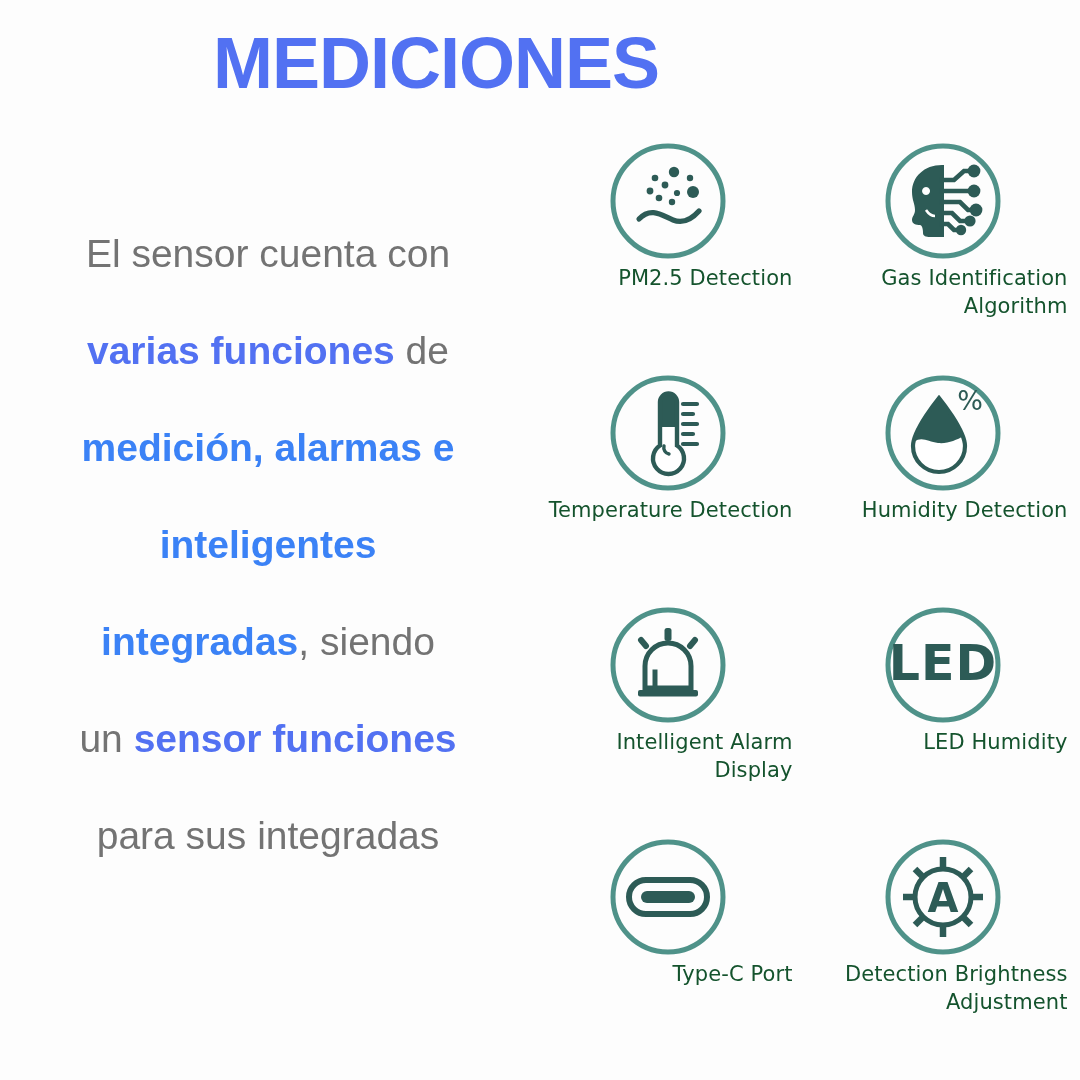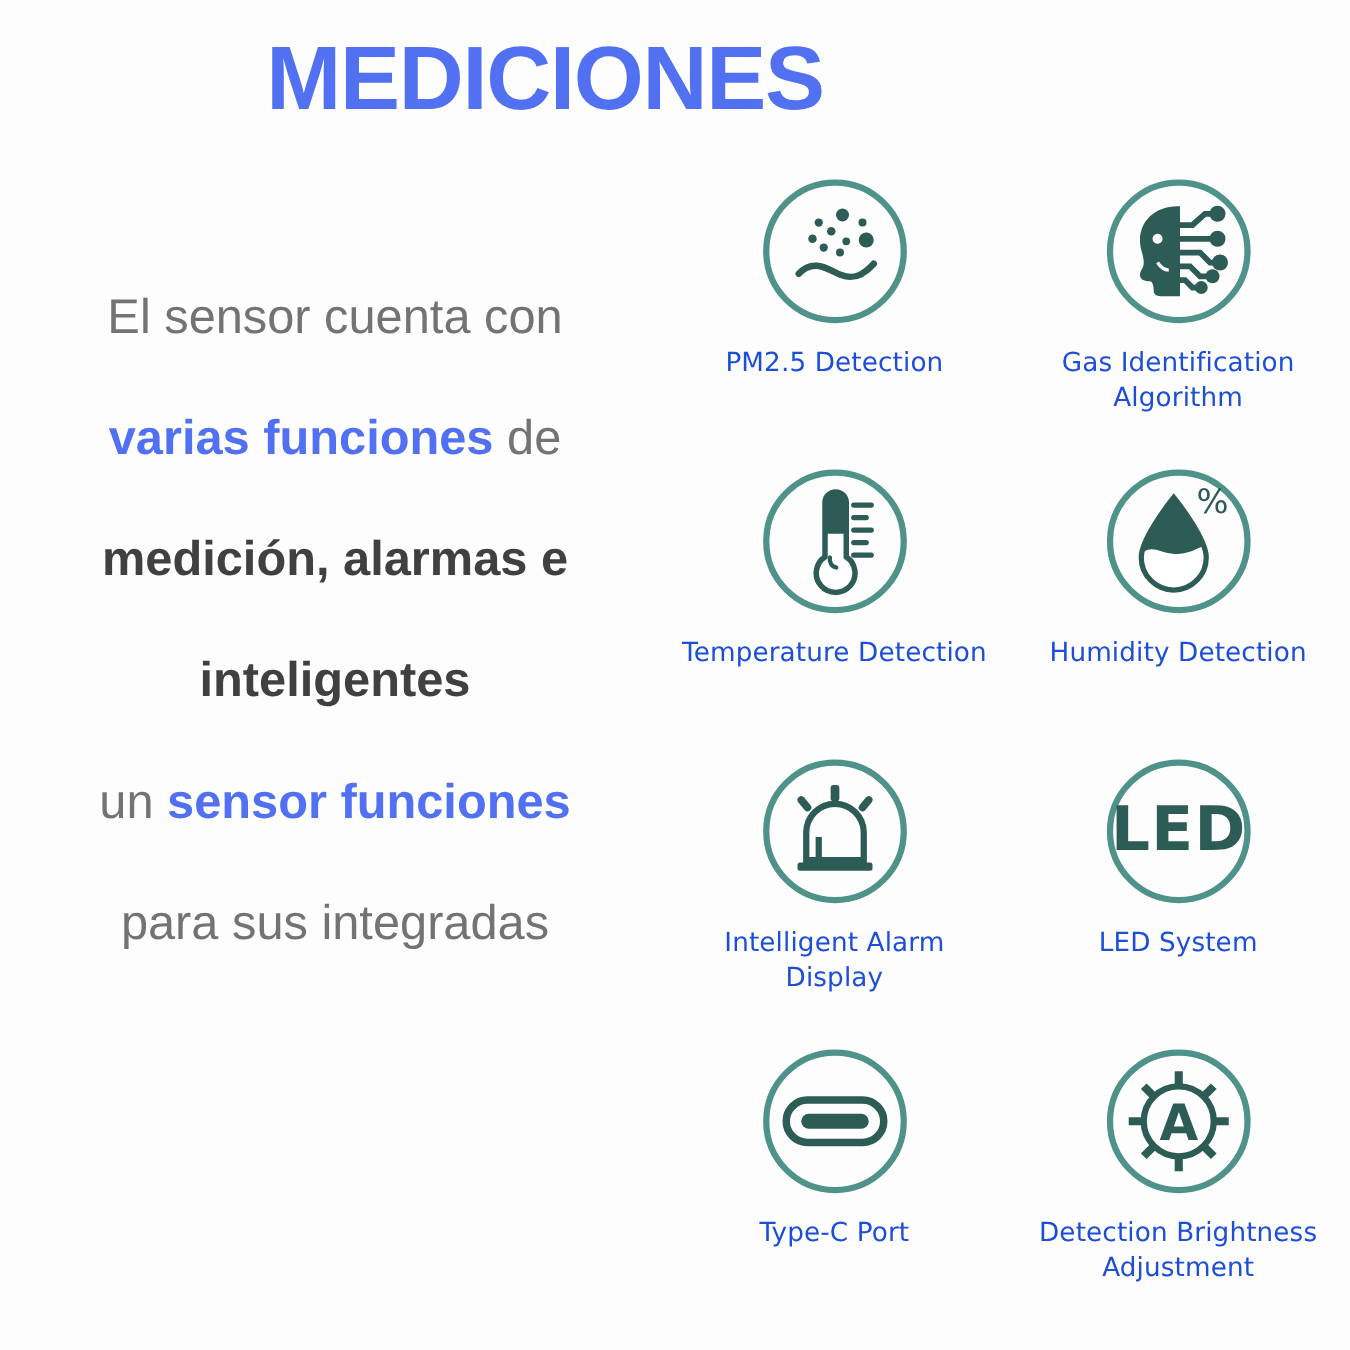--- a/index.html
+++ b/index.html
@@ -38,21 +38,21 @@
     width: 508px;
     text-align: center;
     color: #111111;
     font-size: 39px;
     line-height: 97px;
   }
   .copy-line {
     white-space: nowrap;
   }
   .seg-normal { font-weight: normal; color: #737373; }
-  .seg-bold   { font-weight: bold;   color: #404040; }
+  .seg-bold   { font-weight: bold;   color: #3b82f6; }
   .seg-accent { font-weight: bold;   color: #5271f2; margin-top: 35px; }
 
   
   #feature-grid {
     position: absolute;
     left: 530px;
     top: 140px;
     width: 550px;
     display: grid;
     grid-template-columns: 1fr 1fr;
@@ -62,40 +62,41 @@
     display: flex;
     flex-direction: column;
     align-items: center;
   }
   .feature-icon {
     width: 122px;
     height: 122px;
     display: block;
   }
   .feature-label {
-    margin-top: 14px;
+    margin-top: 2px;
     width: 250px;
-    text-align: center;
+    text-align: right;
     font-size: 21px;
     line-height: 28px;
-    color: #1d4ed8;
+    color: #14532d;
     font-family: "DejaVu Sans", sans-serif;
     letter-spacing: 0.1px;
   }
 </style>
 </head>
 <body>
 
 <div id="page-title">MEDICIONES</div>
 
 <div id="copy-block">
     <div class="copy-line"><span class="seg-normal">El sensor cuenta con</span></div>
     <div class="copy-line"><span class="seg-accent">varias funciones</span><span class="seg-normal"> de</span></div>
     <div class="copy-line"><span class="seg-bold">medición, alarmas e</span></div>
     <div class="copy-line"><span class="seg-bold">inteligentes</span></div>
+    <div class="copy-line"><span class="seg-bold">integradas</span><span class="seg-normal">, siendo</span></div>
     <div class="copy-line"><span class="seg-normal">un </span><span class="seg-accent">sensor funciones</span></div>
     <div class="copy-line"><span class="seg-normal">para sus integradas</span></div>
   </div>
 
 <div id="feature-grid">
     <div class="feature-cell">
       <span>
         <svg class="feature-icon" viewBox="0 0 122 122" xmlns="http://www.w3.org/2000/svg">
           <circle cx="61" cy="61" r="55" fill="none" stroke="#4f9289" stroke-width="5"></circle>
           <g fill="#2d5b56">
@@ -184,21 +185,21 @@
       </span>
       <div class="feature-label">Intelligent Alarm Display</div>
     </div>
     <div class="feature-cell">
       <span>
         <svg class="feature-icon" viewBox="0 0 122 122" xmlns="http://www.w3.org/2000/svg">
           <circle cx="61" cy="61" r="55" fill="none" stroke="#4f9289" stroke-width="5"></circle>
           <text x="61" y="76" font-family="DejaVu Sans, sans-serif" font-size="49" font-weight="600" letter-spacing="1" fill="#2d5b56" text-anchor="middle">LED</text>
         </svg>
       </span>
-      <div class="feature-label">LED System</div>
+      <div class="feature-label">LED Humidity</div>
     </div>
     <div class="feature-cell">
       <span>
         <svg class="feature-icon" viewBox="0 0 122 122" xmlns="http://www.w3.org/2000/svg">
           <circle cx="61" cy="61" r="55" fill="none" stroke="#4f9289" stroke-width="5"></circle>
           <rect x="22" y="44" width="78" height="34" rx="17" fill="none" stroke="#2d5b56" stroke-width="6"></rect>
           <rect x="34" y="55" width="54" height="12" rx="6" fill="#2d5b56"></rect>
         </svg>
       </span>
       <div class="feature-label">Type-C Port</div>

